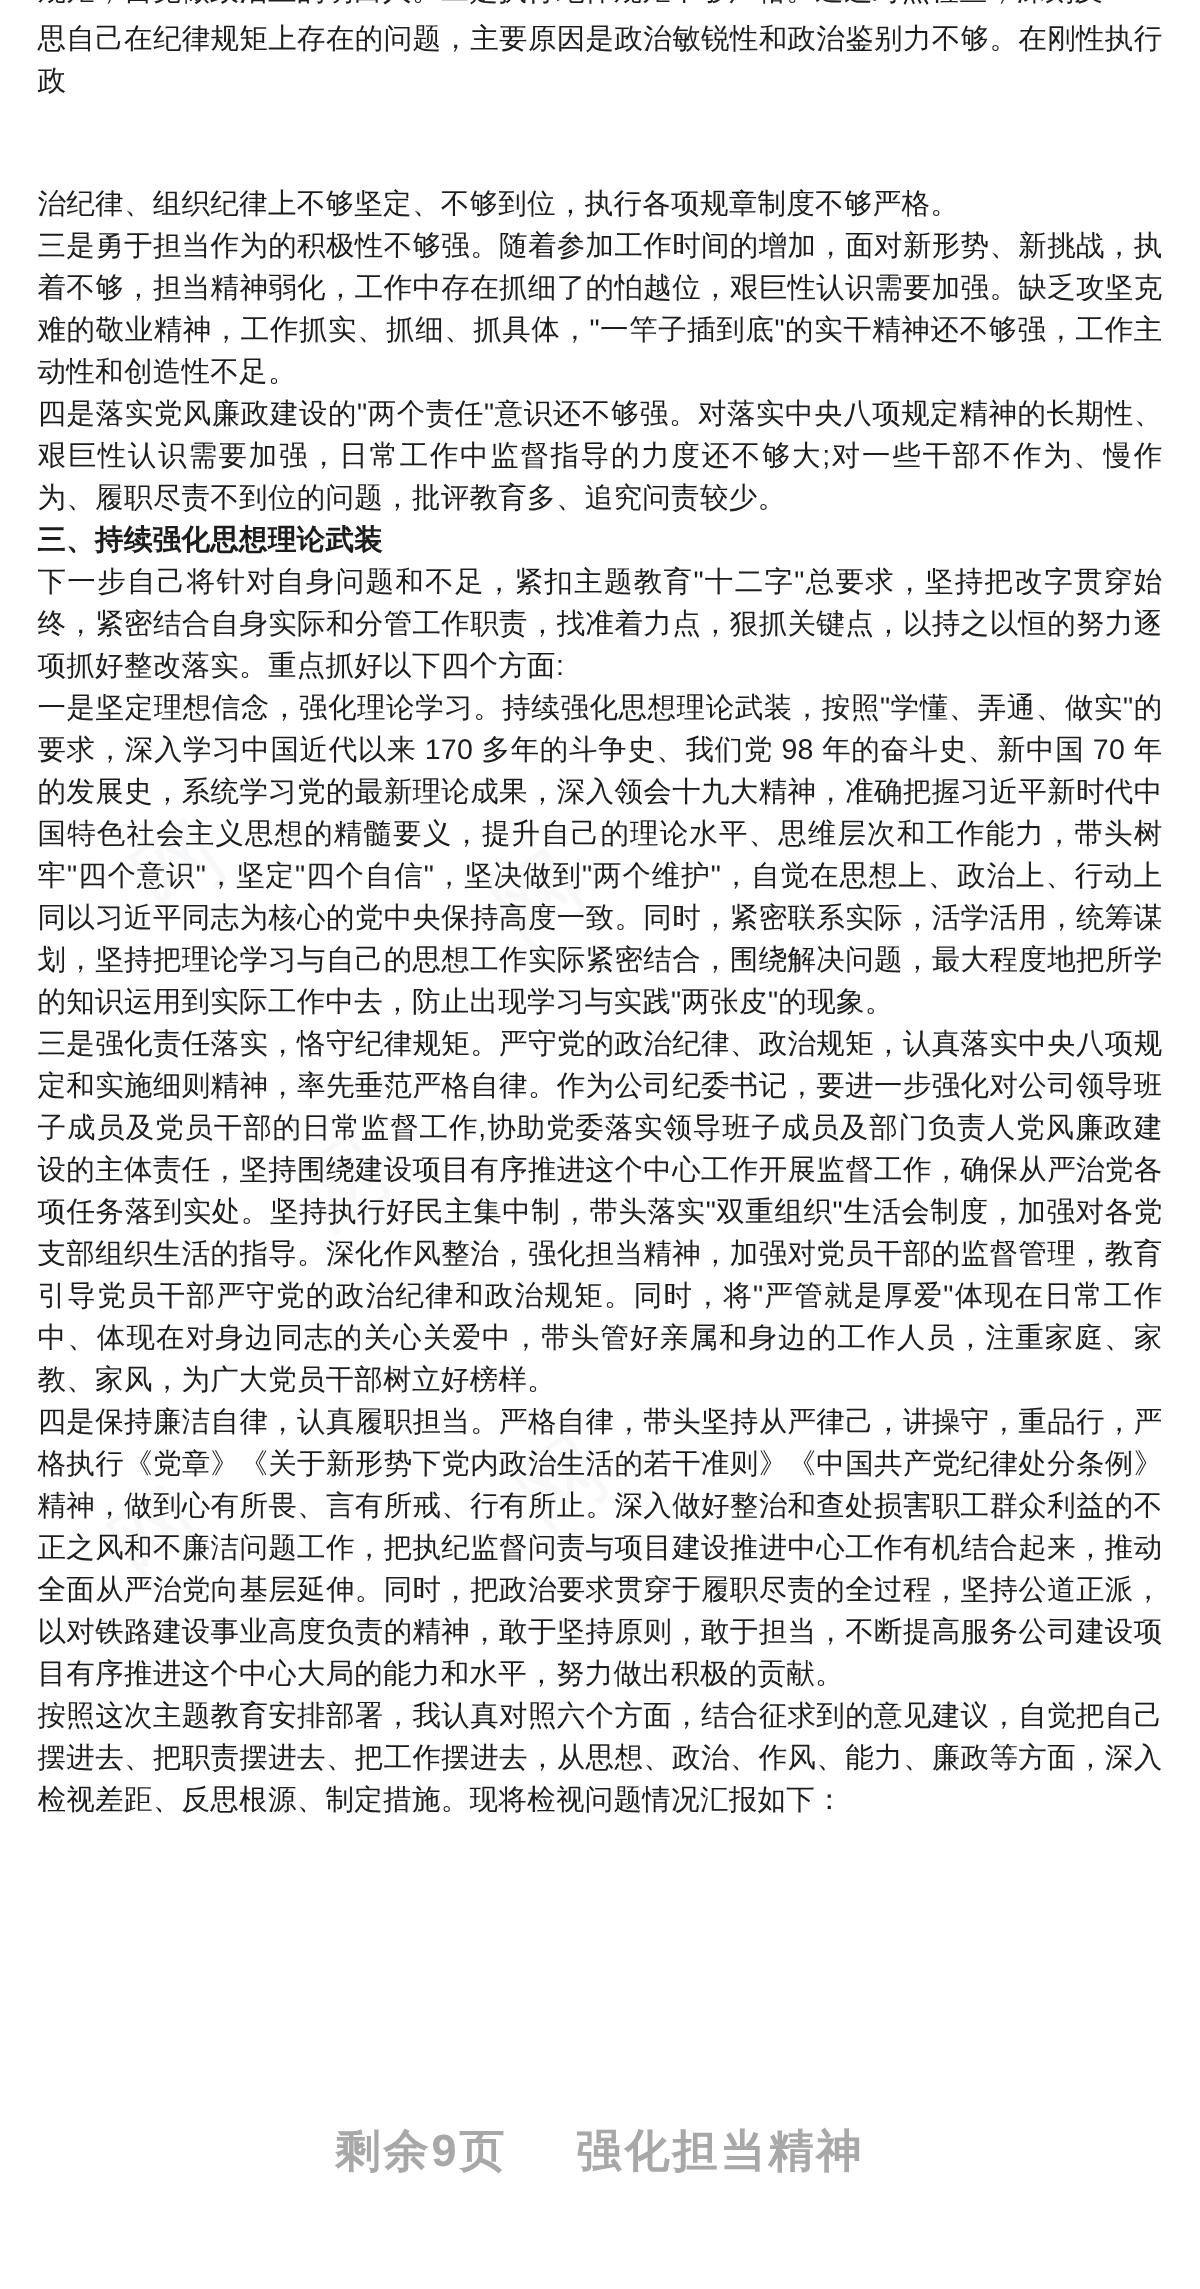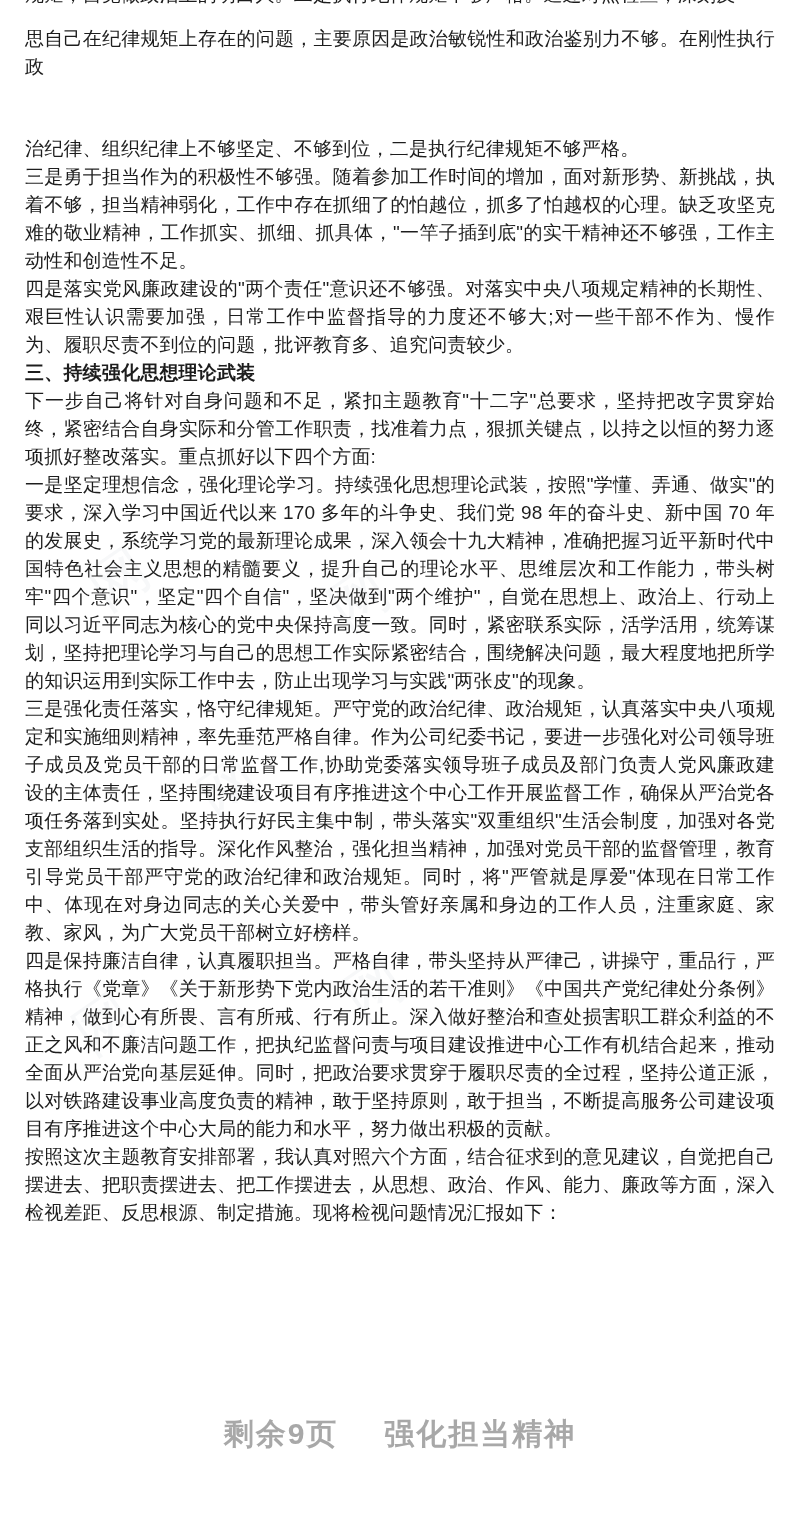--- a/index.html
+++ b/index.html
@@ -19,21 +19,21 @@
     left: 25px; right: 25px; top: 0;
     color: #1d1d1d;
     font-size: 19px;
     line-height: 28px;
     text-align: justify;
     letter-spacing: 0.2px;
   }
   
   .clip-line { height: 9px; overflow: hidden; }
   .clip-line > div { margin-top: -19px; }
-  .cont-line { margin-top: 16px; }
+  .cont-line { margin-top: 4px; }
   .page-gap { height: 54px; }          
   .para { margin: 0; }
   .heading { margin: 0; font-weight: bold; }
   .preview-footer {
     position: absolute;
     left: 0; right: 0; top: 1414px;
     display: flex;
     justify-content: center;
     align-items: baseline;
     gap: 46px;
@@ -65,23 +65,23 @@
   <div class="doc">
 
     <div class="clip-line">
       <div>规矩，自觉做政治上的明白人。二是执行纪律规矩不够严格。通过对照检查，深刻反</div>
     </div>
 
     <div class="cont-line">思自己在纪律规矩上存在的问题，主要原因是政治敏锐性和政治鉴别力不够。在刚性执行政</div>
 
     <div class="page-gap"></div>
 
-    <div>治纪律、组织纪律上不够坚定、不够到位，二是执行纪律规矩不够严格。</div>
+    <div>治纪律、组织纪律上不够坚定、不够到位，执行各项规章制度不够严格。</div>
 
-    <p class="para">三是勇于担当作为的积极性不够强。随着参加工作时间的增加，面对新形势、新挑战，执着不够，担当精神弱化，工作中存在抓细了的怕越位，抓多了怕越权的心理。缺乏攻坚克难的敬业精神，工作抓实、抓细、抓具体，"一竿子插到底"的实干精神还不够强，工作主动性和创造性不足。</p>
+    <p class="para">三是勇于担当作为的积极性不够强。随着参加工作时间的增加，面对新形势、新挑战，执着不够，担当精神弱化，工作中存在抓细了的怕越位，艰巨性认识需要加强。缺乏攻坚克难的敬业精神，工作抓实、抓细、抓具体，"一竿子插到底"的实干精神还不够强，工作主动性和创造性不足。</p>
     <p class="para">四是落实党风廉政建设的"两个责任"意识还不够强。对落实中央八项规定精神的长期性、艰巨性认识需要加强，日常工作中监督指导的力度还不够大;对一些干部不作为、慢作为、履职尽责不到位的问题，批评教育多、追究问责较少。</p>
     <p class="heading">三、持续强化思想理论武装</p>
     <p class="para">下一步自己将针对自身问题和不足，紧扣主题教育"十二字"总要求，坚持把改字贯穿始终，紧密结合自身实际和分管工作职责，找准着力点，狠抓关键点，以持之以恒的努力逐项抓好整改落实。重点抓好以下四个方面:</p>
     <p class="para">一是坚定理想信念，强化理论学习。持续强化思想理论武装，按照"学懂、弄通、做实"的要求，深入学习中国近代以来 170 多年的斗争史、我们党 98 年的奋斗史、新中国 70 年的发展史，系统学习党的最新理论成果，深入领会十九大精神，准确把握习近平新时代中国特色社会主义思想的精髓要义，提升自己的理论水平、思维层次和工作能力，带头树牢"四个意识"，坚定"四个自信"，坚决做到"两个维护"，自觉在思想上、政治上、行动上同以习近平同志为核心的党中央保持高度一致。同时，紧密联系实际，活学活用，统筹谋划，坚持把理论学习与自己的思想工作实际紧密结合，围绕解决问题，最大程度地把所学的知识运用到实际工作中去，防止出现学习与实践"两张皮"的现象。</p>
     <p class="para">三是强化责任落实，恪守纪律规矩。严守党的政治纪律、政治规矩，认真落实中央八项规定和实施细则精神，率先垂范严格自律。作为公司纪委书记，要进一步强化对公司领导班子成员及党员干部的日常监督工作,协助党委落实领导班子成员及部门负责人党风廉政建设的主体责任，坚持围绕建设项目有序推进这个中心工作开展监督工作，确保从严治党各项任务落到实处。坚持执行好民主集中制，带头落实"双重组织"生活会制度，加强对各党支部组织生活的指导。深化作风整治，强化担当精神，加强对党员干部的监督管理，教育引导党员干部严守党的政治纪律和政治规矩。同时，将"严管就是厚爱"体现在日常工作中、体现在对身边同志的关心关爱中，带头管好亲属和身边的工作人员，注重家庭、家教、家风，为广大党员干部树立好榜样。</p>
     <p class="para">四是保持廉洁自律，认真履职担当。严格自律，带头坚持从严律己，讲操守，重品行，严格执行《党章》《关于新形势下党内政治生活的若干准则》《中国共产党纪律处分条例》精神，做到心有所畏、言有所戒、行有所止。深入做好整治和查处损害职工群众利益的不正之风和不廉洁问题工作，把执纪监督问责与项目建设推进中心工作有机结合起来，推动全面从严治党向基层延伸。同时，把政治要求贯穿于履职尽责的全过程，坚持公道正派，以对铁路建设事业高度负责的精神，敢于坚持原则，敢于担当，不断提高服务公司建设项目有序推进这个中心大局的能力和水平，努力做出积极的贡献。</p>
     <p class="para">按照这次主题教育安排部署，我认真对照六个方面，结合征求到的意见建议，自觉把自己摆进去、把职责摆进去、把工作摆进去，从思想、政治、作风、能力、廉政等方面，深入检视差距、反思根源、制定措施。现将检视问题情况汇报如下：</p>
   </div>
 
   <div class="preview-footer">

